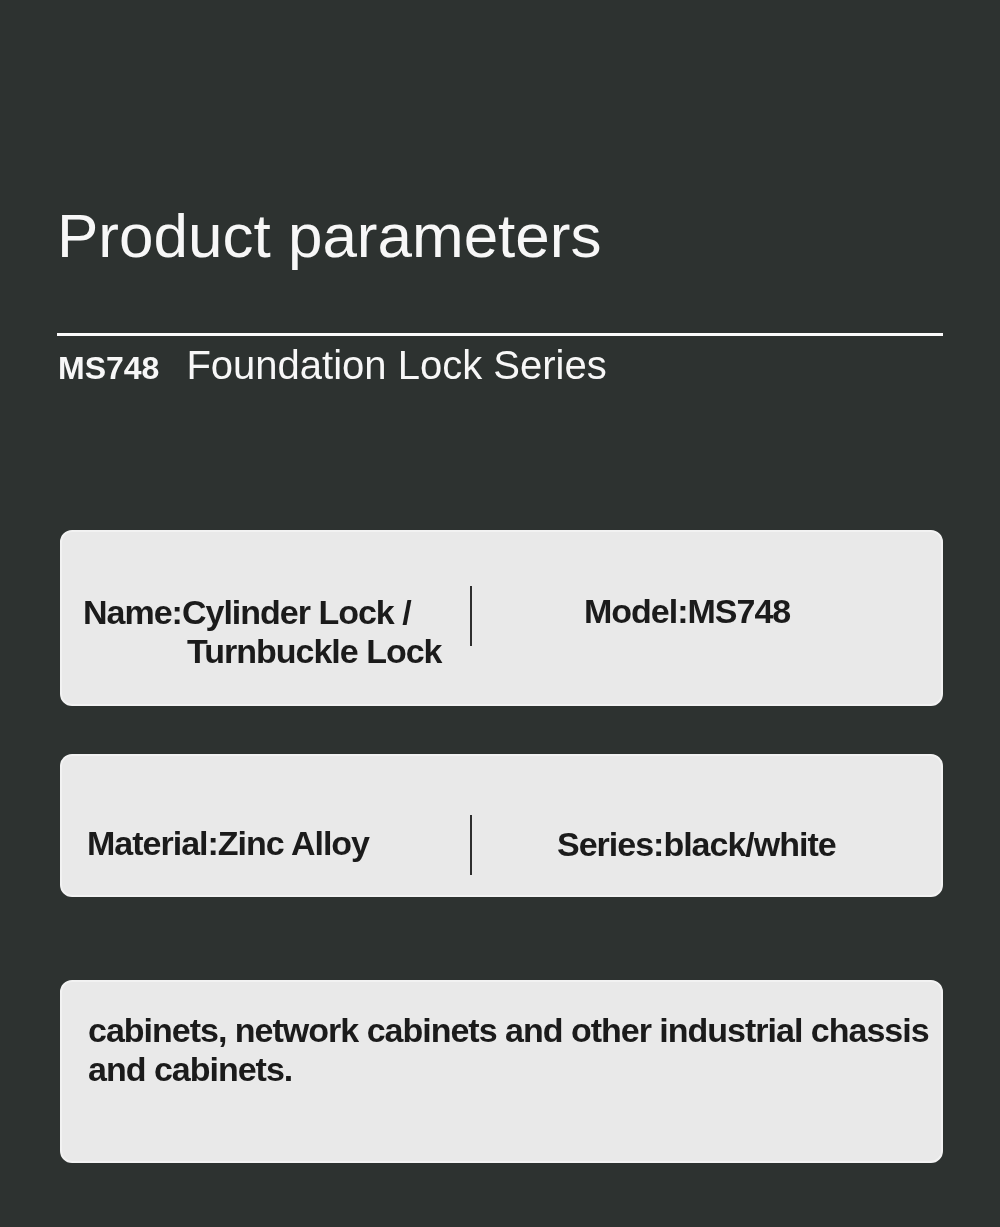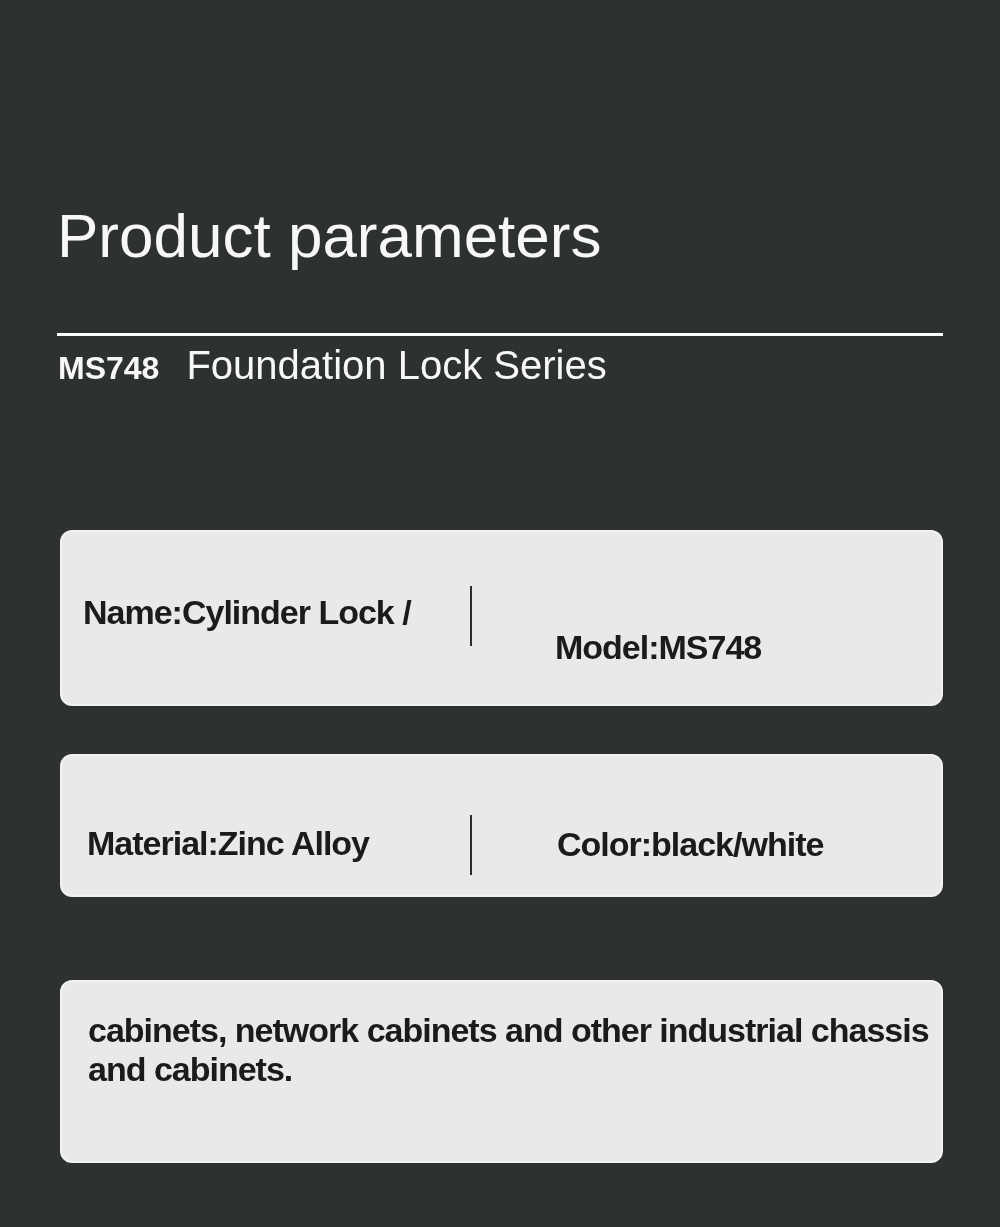--- a/index.html
+++ b/index.html
@@ -57,21 +57,21 @@
   .card .cell{
     position:absolute;
     color:var(--dark-text);
     font-size:34px;font-weight:700;line-height:39px;
     letter-spacing:-1px;
     white-space:nowrap;
   }
   .name-cell{left:21px;top:61px;}
   .name-cell .l1,.name-cell .l2{display:block;}
   .name-cell .l2{margin-left:104px;}
-  .model-cell{left:493px;top:60px;margin-top:36px;}
+  .model-cell{left:522px;top:60px;}
   .material-cell{left:25px;top:68px;}
   .color-cell{left:495px;top:69px;}
   .vdiv{
     position:absolute;left:408px;
     width:2px;height:60px;
     background:var(--divider);
   }
   .vdiv-1{top:54px;}
   .vdiv-2{top:59px;}
   .use-cell{
@@ -90,29 +90,30 @@
   <div class="title-rule"></div>
 
   <div class="subtitle">
     <span class="code">MS748</span>
     <span class="sname">Foundation Lock Series</span>
   </div>
 
   <section class="card card-1">
     <div class="cell name-cell">
       <span class="l1">Name:Cylinder Lock /</span>
+      <span class="l2">Turnbuckle Lock</span>
     </div>
     <div class="vdiv vdiv-1"></div>
     <div class="cell model-cell">Model:MS748</div>
   </section>
 
   <section class="card card-2">
     <div class="cell material-cell">Material:Zinc Alloy</div>
     <div class="vdiv vdiv-2"></div>
-    <div class="cell color-cell">Color:black/white</div>
+    <div class="cell color-cell">Series:black/white</div>
   </section>
 
   <section class="card card-3">
     <div class="cell use-cell">
       <span>cabinets, network cabinets and other industrial chassis</span>
       <span>and cabinets.</span>
     </div>
   </section>
 
 </div>

